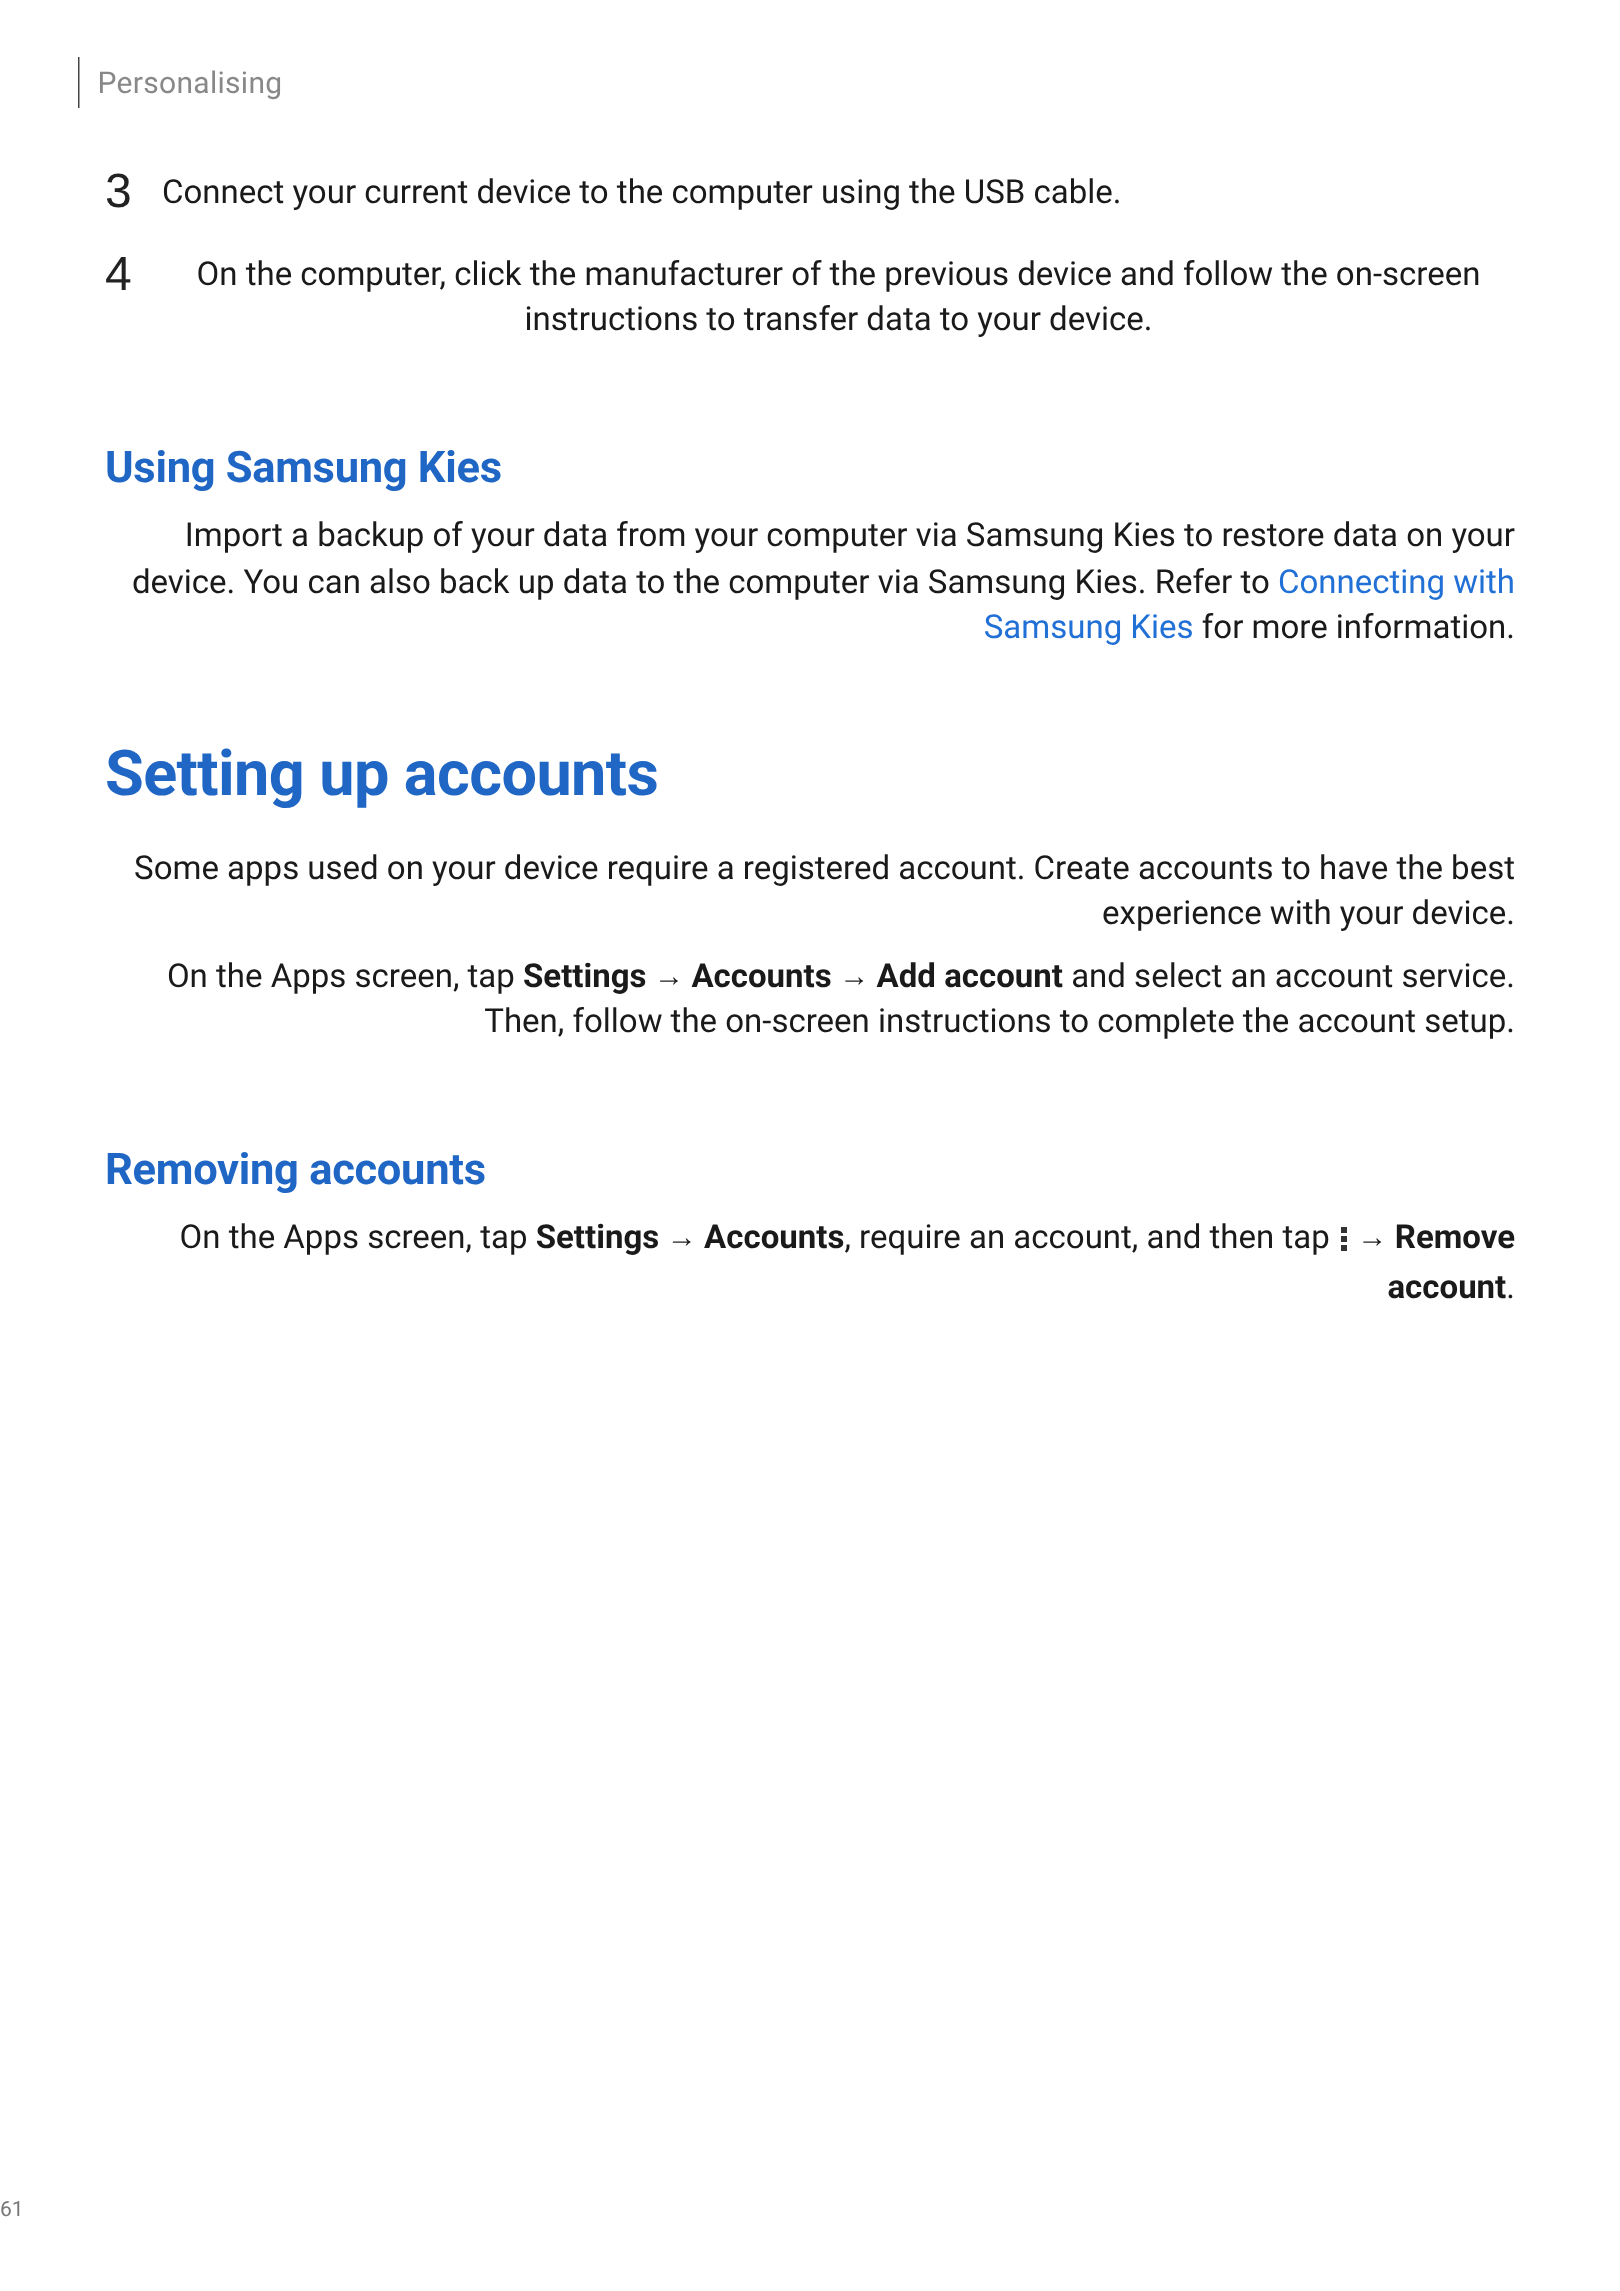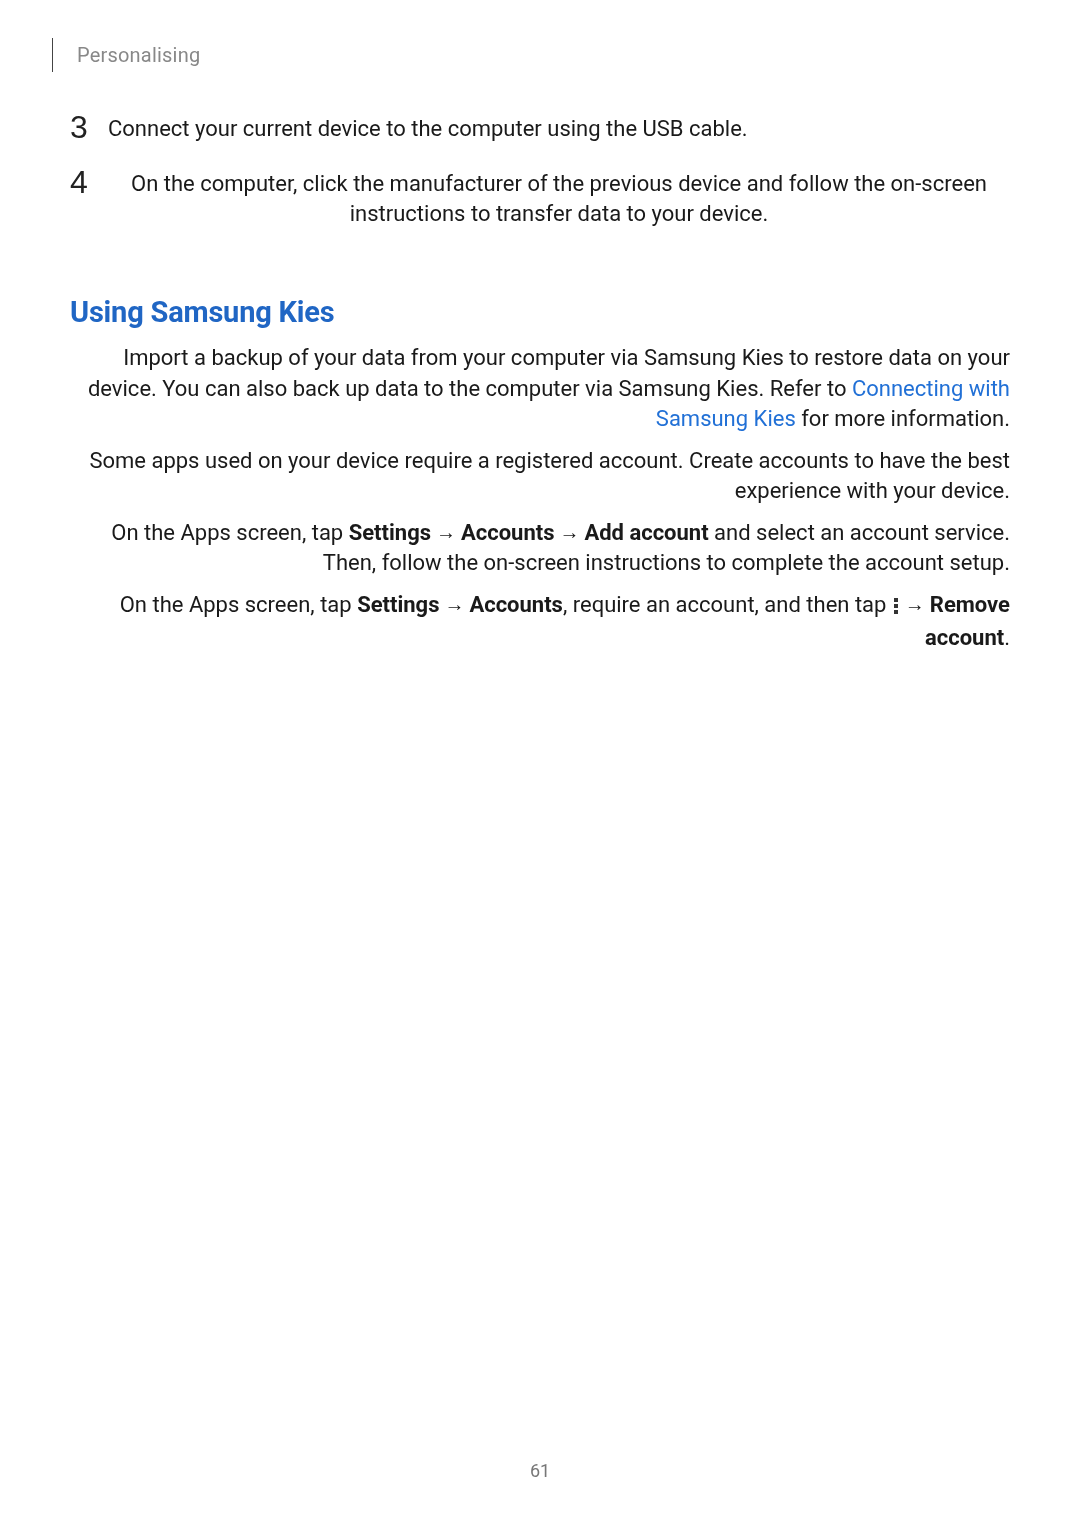--- a/index.html
+++ b/index.html
@@ -15,21 +15,21 @@
     }
     .page {
       padding: 38px 70px 0 70px;
       box-sizing: border-box;
     }
     .header-line {
       border-left: 1.5px solid #444;
       height: 34px;
       display: flex;
       align-items: center;
-      padding-left: 24px;
+      padding-left: 12px;
       margin-left: -18px;
       margin-bottom: 38px;
     }
     .header-text {
       color: #888;
       font-size: 20px;
       letter-spacing: 0.2px;
     }
     .step {
       display: flex;
@@ -89,22 +89,22 @@
     .more-icon {
       display: inline-block;
       vertical-align: -3px;
       padding: 0 1px;
     }
     .page-number {
       position: absolute;
       bottom: 46px;
       left: 0;
       right: 0;
-      text-align: center;
-      font-size: 18px;
+      text-align: left;
+      font-size: 14px;
       color: #777;
     }
   </style>
 </head>
 <body>
 
 <div class="page">
 
   <div class="header-line">
     <span class="header-text">Personalising</span>
@@ -118,26 +118,28 @@
   <div class="step">
     <div class="step-number">4</div>
     <div class="step-body">On the computer, click the manufacturer of the previous device and follow the on-screen instructions to transfer data to your device.</div>
   </div>
 
   <div class="h2">Using Samsung Kies</div>
   <div class="body-text">
     <span>Import a backup of your data from your computer via Samsung Kies to restore data on your device. You can also back up data to the computer via Samsung Kies. Refer to </span><span class="link">Connecting with Samsung Kies</span><span> for more information.</span>
   </div>
 
+  <div class="h1">Setting up accounts</div>
 
   <div class="body-text">Some apps used on your device require a registered account. Create accounts to have the best experience with your device.</div>
   <div class="body-text">
     <span>On the Apps screen, tap </span><span class="bold">Settings</span><span class="arrow"> → </span><span class="bold">Accounts</span><span class="arrow"> → </span><span class="bold">Add account</span><span> and select an account service. Then, follow the on-screen instructions to complete the account setup.</span>
   </div>
 
+  <div class="h2">Removing accounts</div>
   <div class="body-text">
     <span>On the Apps screen, tap </span><span class="bold">Settings</span><span class="arrow"> → </span><span class="bold">Accounts</span><span>, require an account, and then tap </span><span class="more-icon"><svg width="6" height="18" viewBox="0 0 6 18">
           <rect x="1" y="1" width="4" height="4" fill="#333"></rect>
           <rect x="1" y="7" width="4" height="4" fill="#333"></rect>
           <rect x="1" y="13" width="4" height="4" fill="#333"></rect>
         </svg></span><span class="arrow"> → </span><span class="bold">Remove account</span><span>.</span>
   </div>
 
 </div>
 

